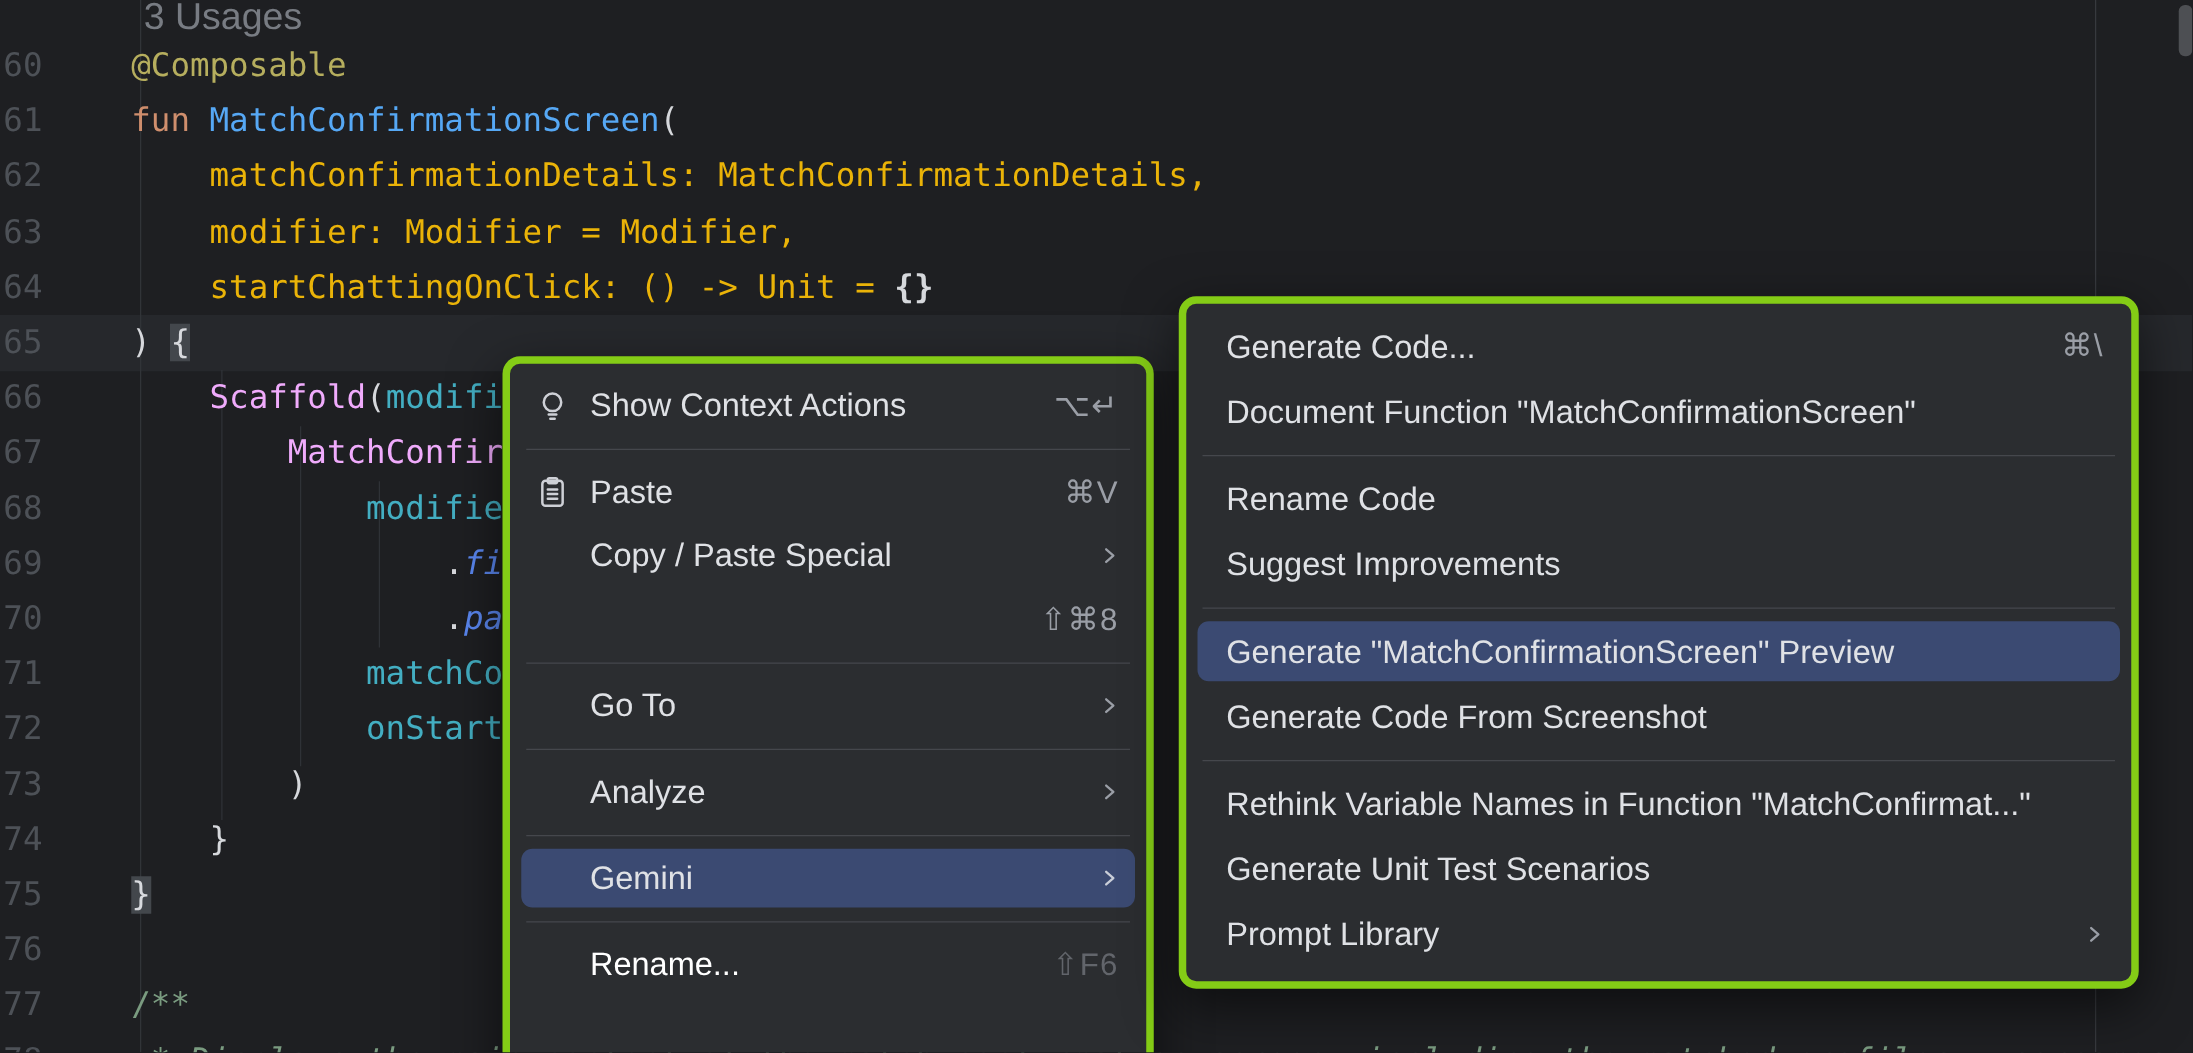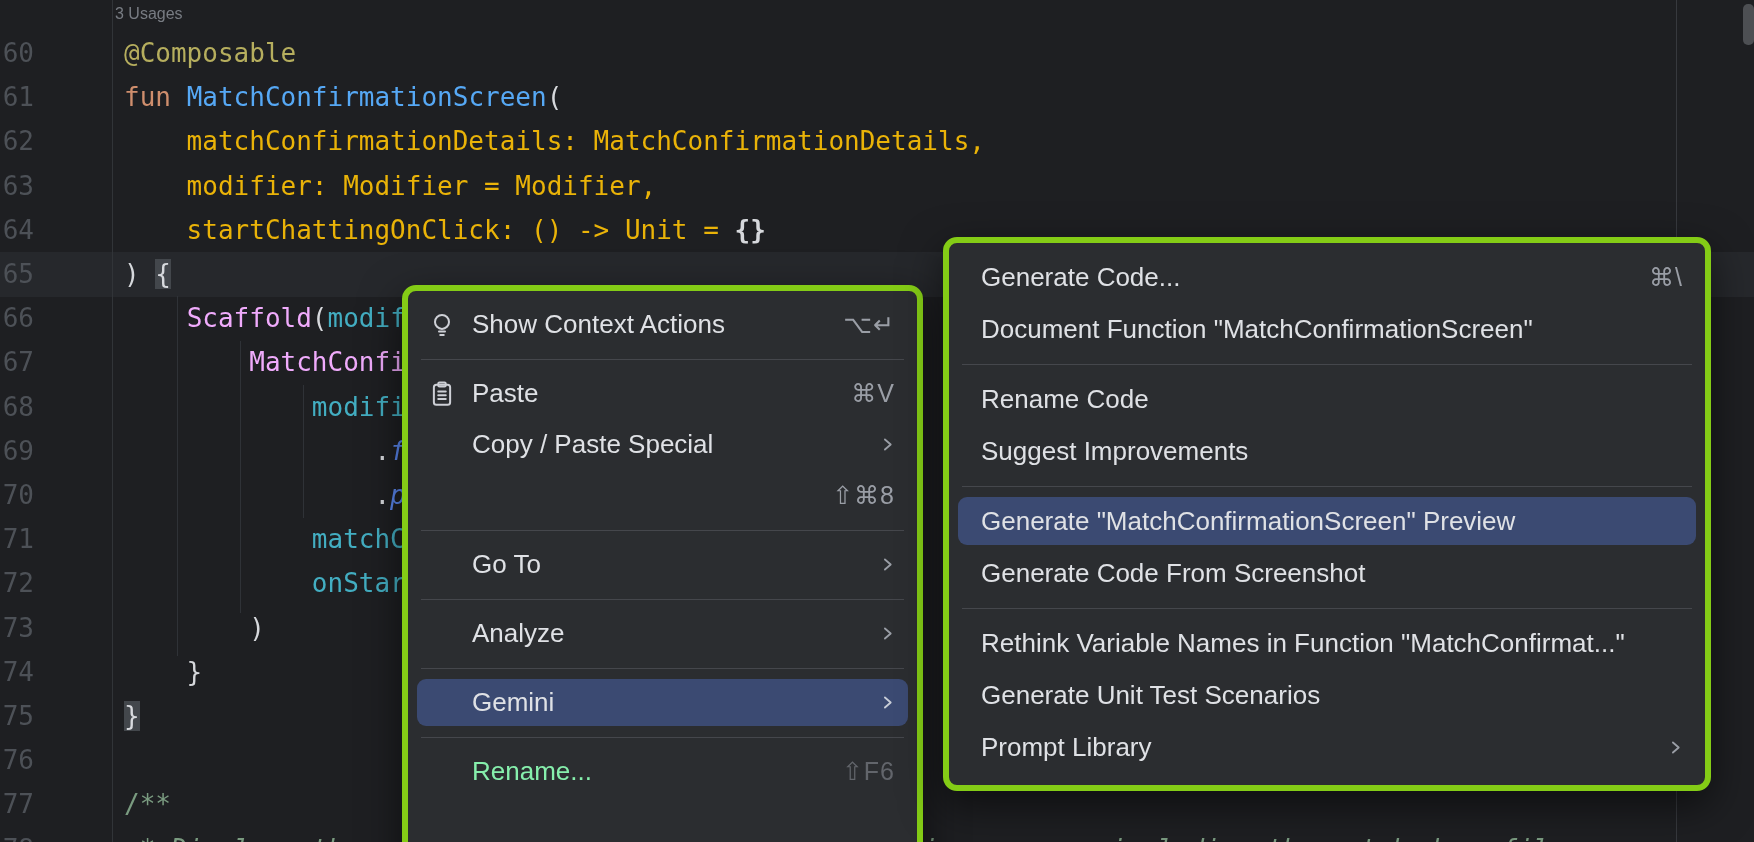--- a/index.html
+++ b/index.html
@@ -6,26 +6,26 @@
   .screen{position:relative;width:1754px;height:842px;overflow:hidden;background:#1E1F22;
           font-family:"Liberation Sans",sans-serif;}
 
   
   .editor{position:absolute;inset:0;}
   .current-line{position:absolute;left:0;width:100%;height:45px;background:#26282C;}
   .gutter-border{position:absolute;left:112px;top:0;bottom:0;width:1px;background:#313438;}
   .indent-guide{position:absolute;width:1px;background:#2F3237;}
   .wrap-guide{position:absolute;left:1676px;top:0;bottom:0;width:1px;background:#37393E;}
   .inlay{position:absolute;left:115px;top:1px;height:26px;line-height:26px;
-         font-size:16px;color:#787C83;}
+         font-size:30px;color:#787C83;}
   .code-line{position:absolute;left:0;width:100%;height:44px;line-height:44px;
              font-family:"DejaVu Sans Mono",monospace;font-size:26px;white-space:pre;}
   .lnum{position:absolute;left:-6px;width:40px;text-align:right;color:#4D5157;
         font-family:"DejaVu Sans Mono",monospace;font-size:26px;}
-  .ltext{position:absolute;left:124px;}
+  .ltext{position:absolute;left:105px;}
   .tk-plain{color:#eab308}
   .tk-bright{color:#D6D8DC}
   .tk-bold{color:#D6D8DC;font-weight:bold}
   .tk-kw{color:#CF8E6D}
   .tk-ann{color:#B6AE5E}
   .tk-fndecl{color:#56A8F5}
   .tk-call{color:#f0abfc}
   .tk-named{color:#43AEC2}
   .tk-ext{color:#5A87F0;font-style:italic}
   .tk-cmt{color:#7A9B80}
@@ -43,21 +43,21 @@
   .menu2 .mi{height:52px;padding-left:32px;}
   .menu1 .mi{padding-left:18px;}
   .mi.selected::before{content:"";position:absolute;top:2px;bottom:2px;left:9px;right:9px;
       background:#3B4A72;border-radius:9px;z-index:0;}
   .mi>*{position:relative;z-index:1;}
   .iconbox{width:32px;height:32px;margin-right:14px;display:flex;align-items:center;
            justify-content:center;flex:0 0 32px;}
   .mlabel{white-space:pre;}
   .mshort{margin-left:auto;color:#9A9EA6;font-size:25px;letter-spacing:1px;white-space:pre;}
   .marrow{margin-left:auto;display:flex;align-items:center;}
-  .mi.disabled .mlabel{color:#86efac;text-align:right;}
+  .mi.disabled .mlabel{color:#ffffff;text-align:right;}
   .mi.disabled .mshort{color:#616artifact4-}
   .mi.disabled .mshort{color:#62656B;}
   .msep{height:18px;display:flex;align-items:center;}
   .msep .line{height:1px;background:#45474C;width:100%;margin:0 13px;}
 </style>
 </head>
 <body>
 
 <div class="screen">
 

